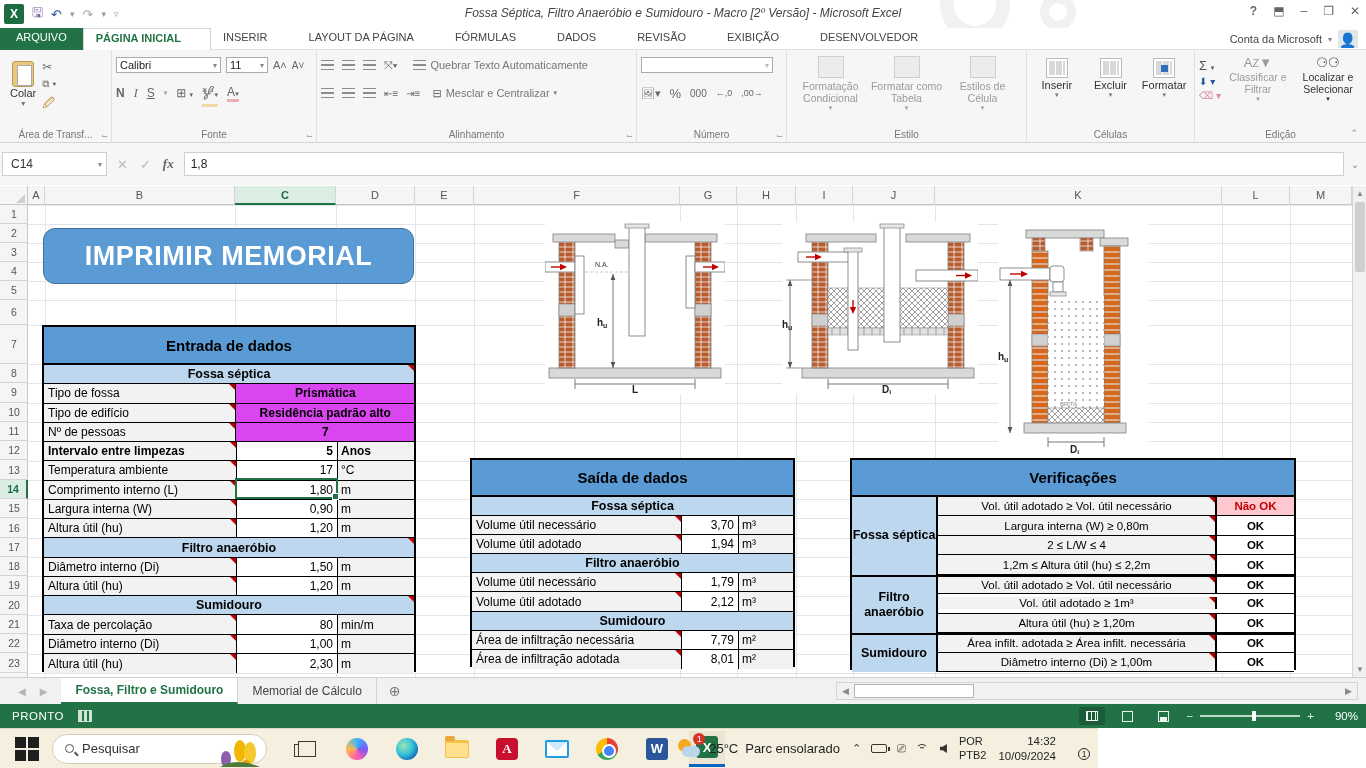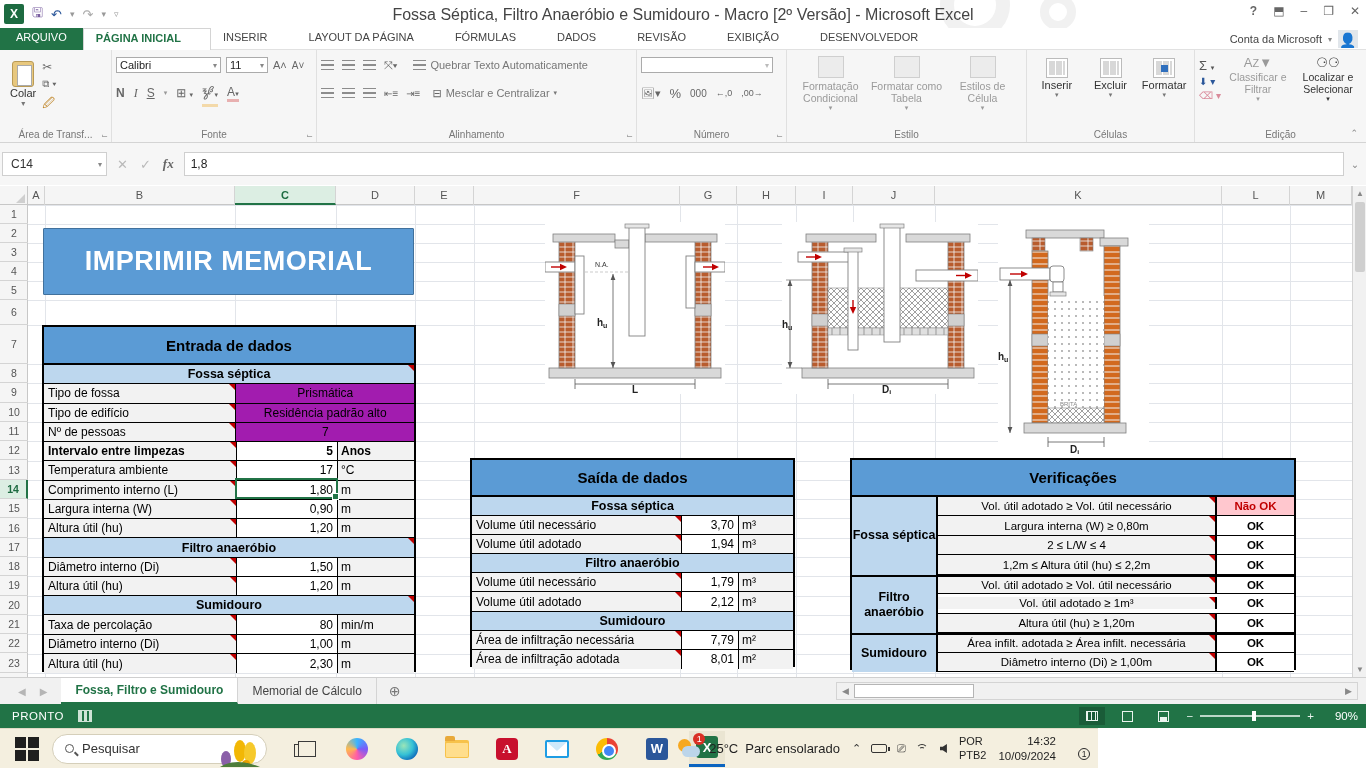--- a/index.html
+++ b/index.html
@@ -7,21 +7,21 @@
   body { font-family:"Liberation Sans",sans-serif; background:#fff; }
   #app { position:relative; width:1366px; height:768px; background:#fff; overflow:hidden; }
 
   
   .titlebar { position:absolute; left:0; top:0; width:1366px; height:28px; background:#fff; overflow:hidden; }
   .deco-circle { position:absolute; border:14px solid #f1f1f1; border-radius:50%; }
   .qat { position:absolute; left:4px; top:3px; display:flex; align-items:center; gap:8px; height:22px; }
   .xl-logo { width:20px; height:20px; background:#1d6b41; border-radius:2px; color:#fff; font-weight:bold; font-size:12px; display:flex; align-items:center; justify-content:center; }
   .qat-btn { font-size:13px; color:#444; }
   .qat-sep { color:#999; font-size:9px; }
-  .win-title { position:absolute; left:0; right:0; top:6px; text-align:center; font-size:16px; color:#444; }
+  .win-title { position:absolute; left:0; right:0; top:6px; text-align:center; font-size:12px; color:#444;font-style:italic; }
   .win-controls { position:absolute; right:6px; top:4px; display:flex; gap:16px; color:#666; font-size:12px; align-items:center; }
 
   
   .tabrow { position:absolute; left:0; top:28px; width:1366px; height:22px; background:#fff; border-bottom:1px solid #e1e1e1; }
   .rtabs { position:absolute; left:0; top:0; display:flex; height:22px; align-items:stretch; }
   .rtab { padding:3px 29px 0 12px; font-size:11px; color:#444; height:22px; }
   .rtab.file { background:#217346; color:#fff; padding:3px 16px 0 16px; }
   .rtab.active { color:#217346; background:#fff; border:1px solid #d4d4d4; border-bottom:none; font-weight:bold; }
   .account { position:absolute; right:8px; top:2px; display:flex; align-items:center; gap:6px; font-size:11px; color:#444; }
   .avatar { width:20px; height:18px; background:#e1e6eb; color:#9aa7b0; display:flex; align-items:flex-end; justify-content:center; font-size:14px; overflow:hidden; }
@@ -69,32 +69,32 @@
   .rowhead.sel { background:#dceee3; color:#1d6b41; border-right:2px solid #217346; font-weight:bold; }
   .gridlayer { position:absolute; left:28px; top:205px; width:1324px; height:472px; overflow:hidden; }
   .vline { position:absolute; top:0; width:1px; height:472px; background:#e2e5ea; }
   .hline { position:absolute; left:0; width:1324px; height:1px; background:#e2e5ea; }
 
   .vscroll { position:absolute; right:0; top:186px; width:14px; height:491px; background:#f1f1f1; border-left:1px solid #d4d4d4; }
   .vscroll .arr { position:absolute; left:0; width:14px; height:15px; color:#888; font-size:8px; text-align:center; line-height:15px; }
   .vthumb { position:absolute; left:2px; top:16px; width:10px; height:70px; background:#cfcfcf; border-radius:2px; }
 
   
-  .printbtn { position:absolute; left:43px; top:228px; width:371px; height:67px; background:#5B9BD5; border:1.5px solid #41719C; border-radius:1px; color:#fff; font-size:27px; font-weight:bold; display:flex; align-items:center; justify-content:center; letter-spacing:0.5px; }
+  .printbtn { position:absolute; left:43px; top:228px; width:371px; height:56px; background:#5B9BD5; border:1.5px solid #41719C; border-radius:12px; color:#fff; font-size:27px; font-weight:bold; display:flex; align-items:center; justify-content:center; letter-spacing:0.5px; }
 
   
   .xtable { position:absolute; border:2px solid #000; background:#fff; }
   .ttl { display:flex; align-items:center; justify-content:center; font-weight:bold; font-size:15px; color:#000; border-bottom:2px solid #000; position:relative; }
   .trow { display:flex; position:relative; border-bottom:1px solid #000; }
   .trow:last-child { border-bottom:none; }
   .tc { position:relative; font-size:12px; display:flex; align-items:center; overflow:hidden; white-space:nowrap; }
   .tc.lab { background:#f2f2f2; padding-left:4px; border-right:1px solid #000; }
   .tc.val { background:#fff; justify-content:flex-end; padding-right:4px; border-right:1px solid #000; }
   .tc.unit { background:#f2f2f2; padding-left:3px; border-right:none; }
-  .tc.spanv { background:#a21caf; justify-content:center; }
+  .tc.spanv { background:#d946ef; justify-content:center;font-weight:bold; }
   .subhdr { background:#BDD7EE; font-weight:bold; font-size:12.5px; display:flex; align-items:center; justify-content:center; border-bottom:1px solid #000; position:relative; }
   .cmt:after { content:""; position:absolute; right:0; top:0; border-left:6px solid transparent; border-top:6px solid #c00000; }
   .selcell { position:absolute; border:2px solid #217346; background:transparent; z-index:5; }
   .selcell:after { content:""; position:absolute; right:-3px; bottom:-3px; width:5px; height:5px; background:#217346; border:1px solid #fff; }
 
   .vgrp { position:absolute; background:#BDD7EE; font-weight:bold; font-size:12.5px; display:flex; align-items:center; justify-content:center; text-align:center; border-right:2px solid #000; line-height:1.2; }
   .vrow { display:flex; position:relative; border-bottom:1px solid #000; }
   .vcrit { font-size:11.5px; display:flex; align-items:center; justify-content:center; background:#f2f2f2; border-right:2px solid #000; position:relative; }
   .vstat { font-size:11.5px; font-weight:bold; display:flex; align-items:center; justify-content:center; background:#fff; }
   .vstat.nok { background:#FFC7CE; color:#C00000; }

